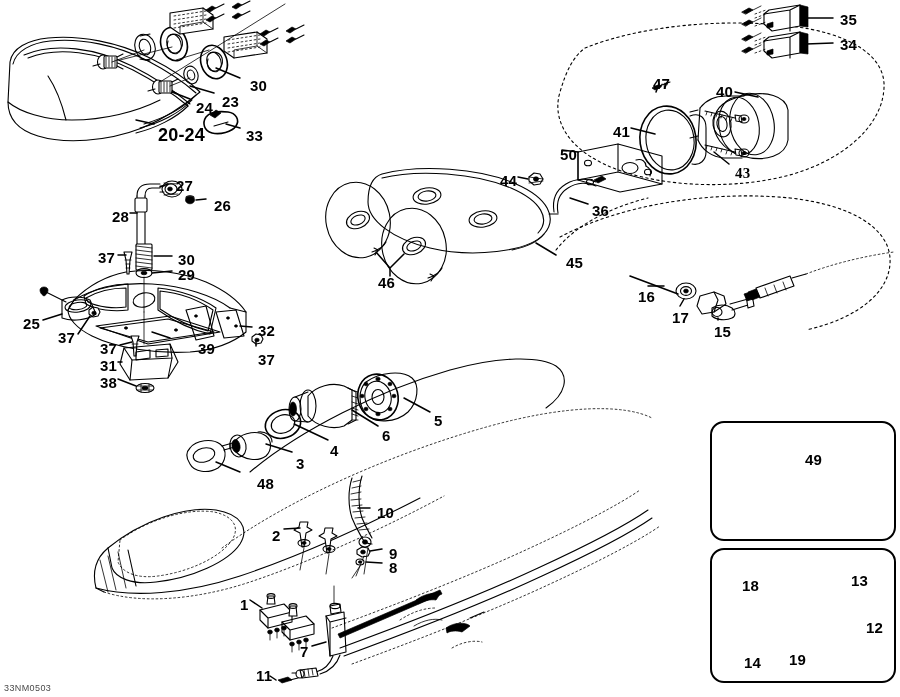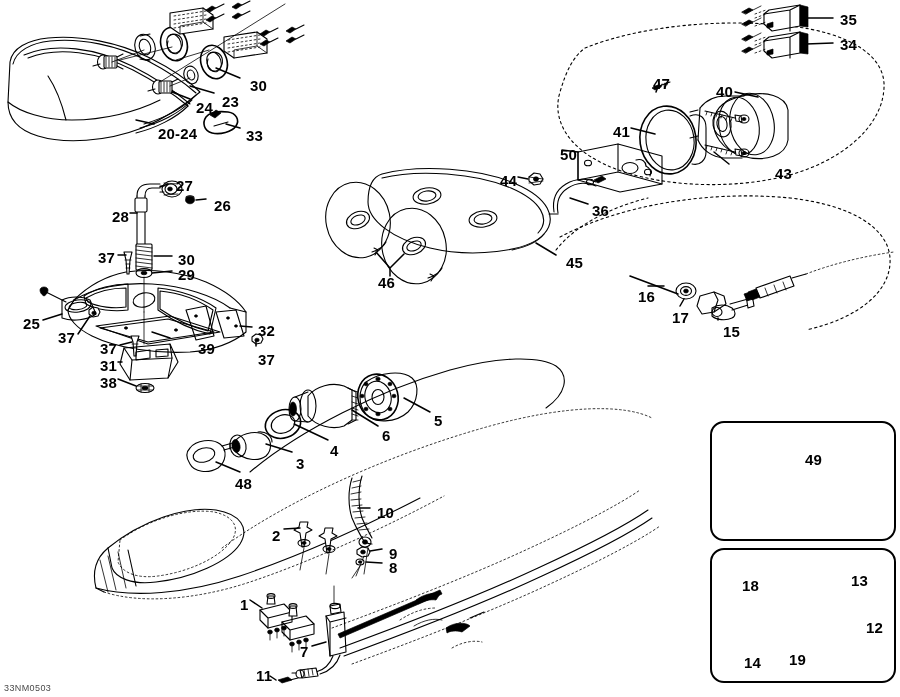--- a/index.html
+++ b/index.html
@@ -23,21 +23,21 @@
   .callout{
     position:absolute;
     font-family:"Liberation Sans", sans-serif;
     font-weight:bold;
     font-size:15px;
     color:#000000;
     line-height:1;
     white-space:nowrap;
     letter-spacing:0.2px;
   }
-  .callout.wide{font-size:15px;}
+  .callout.wide{font-size:18px;}
   .watermark{
     position:absolute;
     left:4px;
     bottom:4px;
     font-family:"Liberation Sans", sans-serif;
     font-size:9px;
     color:#4a4a4a;
     letter-spacing:0.4px;
   }
   .sheetbox{
@@ -706,21 +706,21 @@
   <div class="callout" style="left:222px;top:94px;">23</div>
   <div class="callout" style="left:196px;top:100px;text-align:center;">24</div>
   <div class="callout wide" style="left:158px;top:126px;">20-24</div>
   <div class="callout" style="left:246px;top:128px;">33</div>
 
   <div class="callout" style="left:840px;top:12px;">35</div>
   <div class="callout" style="left:840px;top:37px;">34</div>
   <div class="callout" style="left:653px;top:76px;">47</div>
   <div class="callout" style="left:716px;top:84px;">40</div>
   <div class="callout" style="left:613px;top:124px;">41</div>
-  <div class="callout" style="left:775px;top:166px;">43</div>
+  <div class="callout" style="left:735px;top:166px;font-family:Liberation Serif, serif;">43</div>
   <div class="callout" style="left:560px;top:147px;">50</div>
   <div class="callout" style="left:500px;top:173px;">44</div>
   <div class="callout" style="left:592px;top:203px;">36</div>
   <div class="callout" style="left:566px;top:255px;">45</div>
   <div class="callout" style="left:378px;top:275px;">46</div>
 
   <div class="callout" style="left:176px;top:178px;">27</div>
   <div class="callout" style="left:214px;top:198px;">26</div>
   <div class="callout" style="left:112px;top:209px;">28</div>
   <div class="callout" style="left:98px;top:250px;">37</div>
@@ -730,27 +730,27 @@
   <div class="callout" style="left:58px;top:330px;">37</div>
   <div class="callout" style="left:258px;top:323px;">32</div>
   <div class="callout" style="left:100px;top:341px;">37</div>
   <div class="callout" style="left:163px;top:341px;margin-left:35px;">39</div>
   <div class="callout" style="left:258px;top:352px;">37</div>
   <div class="callout" style="left:100px;top:358px;">31</div>
   <div class="callout" style="left:100px;top:375px;">38</div>
 
   <div class="callout" style="left:638px;top:289px;">16</div>
   <div class="callout" style="left:672px;top:310px;">17</div>
-  <div class="callout" style="left:714px;top:324px;margin-left:9px;">15</div>
+  <div class="callout" style="left:714px;top:324px;">15</div>
 
   <div class="callout" style="left:434px;top:413px;">5</div>
   <div class="callout" style="left:382px;top:428px;">6</div>
   <div class="callout" style="left:330px;top:443px;">4</div>
   <div class="callout" style="left:296px;top:456px;">3</div>
-  <div class="callout" style="left:235px;top:476px;">48</div>
+  <div class="callout" style="left:257px;top:476px;">48</div>
 
   <div class="callout" style="left:377px;top:505px;">10</div>
   <div class="callout" style="left:272px;top:528px;">2</div>
   <div class="callout" style="left:389px;top:546px;">9</div>
   <div class="callout" style="left:389px;top:560px;">8</div>
   <div class="callout" style="left:240px;top:597px;">1</div>
   <div class="callout" style="left:300px;top:644px;">7</div>
   <div class="callout" style="left:256px;top:668px;">11</div>
 
   <div class="callout" style="left:805px;top:452px;">49</div>

